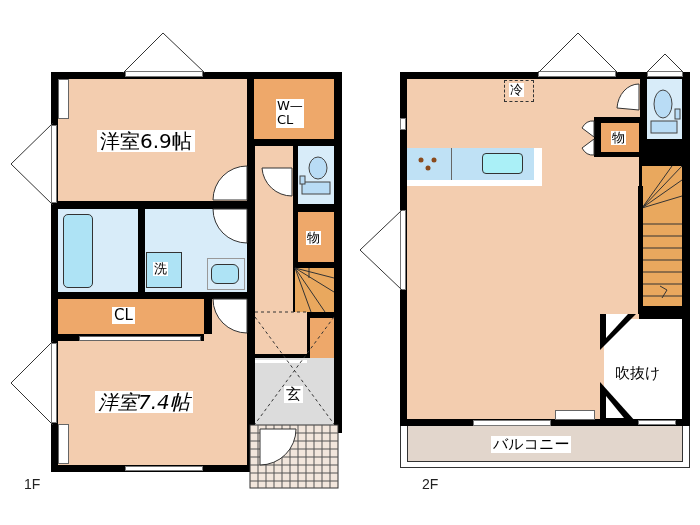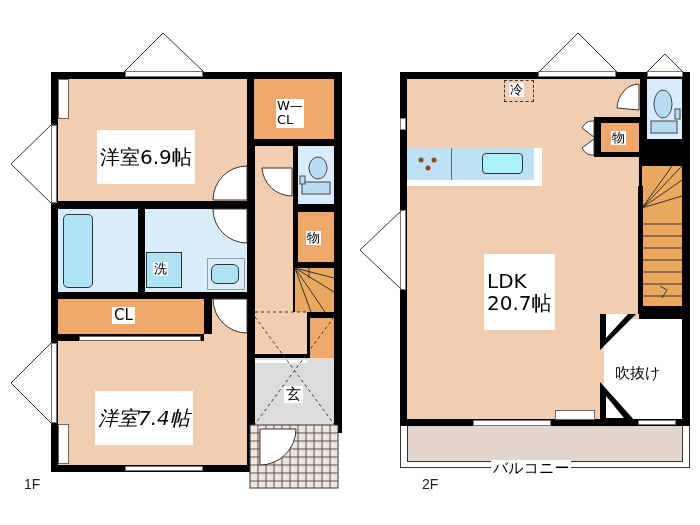--- a/index.html
+++ b/index.html
@@ -5,21 +5,21 @@
   html, body { margin:0; padding:0; background:#ffffff; }
   body { width:700px; height:525px; position:relative; overflow:hidden; font-family:"DejaVu Sans", sans-serif; }
   .abs { position:absolute; box-sizing:border-box; }
   .room { background:#f3cdaf; }
   .orange { background:#eea86a; }
   .blue { background:#d8ecf9; }
   .gray { background:#dcdcdc; }
   .balc { background:#e2d6cc; }
   .wall { background:#000; }
   .lbl { position:absolute; background:#fff; color:#000; white-space:nowrap; line-height:1.1; text-align:center; }
-  .big { font-size:20px; padding:16px 3px; }
+  .big { font-size:20px; padding:0 3px; }
   .mid { font-size:15px; padding:0 2px; }
   .sm { font-size:13px; padding:0 1px; }
   .win { position:absolute; background:#fff; border:1px solid #777; box-sizing:border-box; }
   .stairs { background:#e9a85e; }
   svg { position:absolute; overflow:visible; }
 </style>
 </head>
 <body>
 
 <div class="abs" style="left:0;top:0;width:350px;height:525px;">
@@ -202,28 +202,24 @@
   <div class="abs" style="left:254px;top:319px;width:78px;height:100px;background:#fff;"></div>
   <svg style="left:250px;top:314px;" width="40" height="110">
     <polygon points="0,0 36,0 0,36" fill="#000"></polygon>
     <polygon points="6,0 28,0 6,24" fill="#fff"></polygon>
     <polygon points="0,68 36,108 0,108" fill="#000"></polygon>
     <polygon points="6,82 24,104 6,104" fill="#fff"></polygon>
   </svg>
   <span class="lbl mid" style="left:263px;top:365px;">吹抜け</span>
   <div class="abs" style="left:205px;top:410px;width:40px;height:10px;background:#fff;border:1px solid #666;"></div>
 
-  <div class="lbl big" style="left:134px;top:254px;text-align:left;">
-    <div>LDK</div>
-    <div>20.7帖</div>
-  </div>
 
   <div class="abs" style="left:50px;top:426px;width:290px;height:42px;background:#fff;border:1px solid #333;border-top:none;"></div>
   <div class="abs balc" style="left:57px;top:426px;width:276px;height:36px;border:1px solid #333;border-top:none;"></div>
-  <span class="lbl mid" style="left:141px;top:460px;text-align:right;">バルコニー</span>
+  <span class="lbl mid" style="left:141px;top:436px;text-align:right;">バルコニー</span>
 
   <div class="win" style="left:188px;top:71px;width:78px;height:6px;"></div>
   <svg style="left:188px;top:33px;" width="80" height="40">
       <polyline points="0,40 40,0 80,40" fill="none" stroke="#333"></polyline>
     </svg>
   <div class="win" style="left:297px;top:71px;width:36px;height:6px;"></div>
   <svg style="left:297px;top:54px;" width="36" height="18">
       <polyline points="0,18 18,0 36,18" fill="none" stroke="#333"></polyline>
     </svg>
   <div class="win" style="left:50px;top:118px;width:6px;height:12px;"></div>

